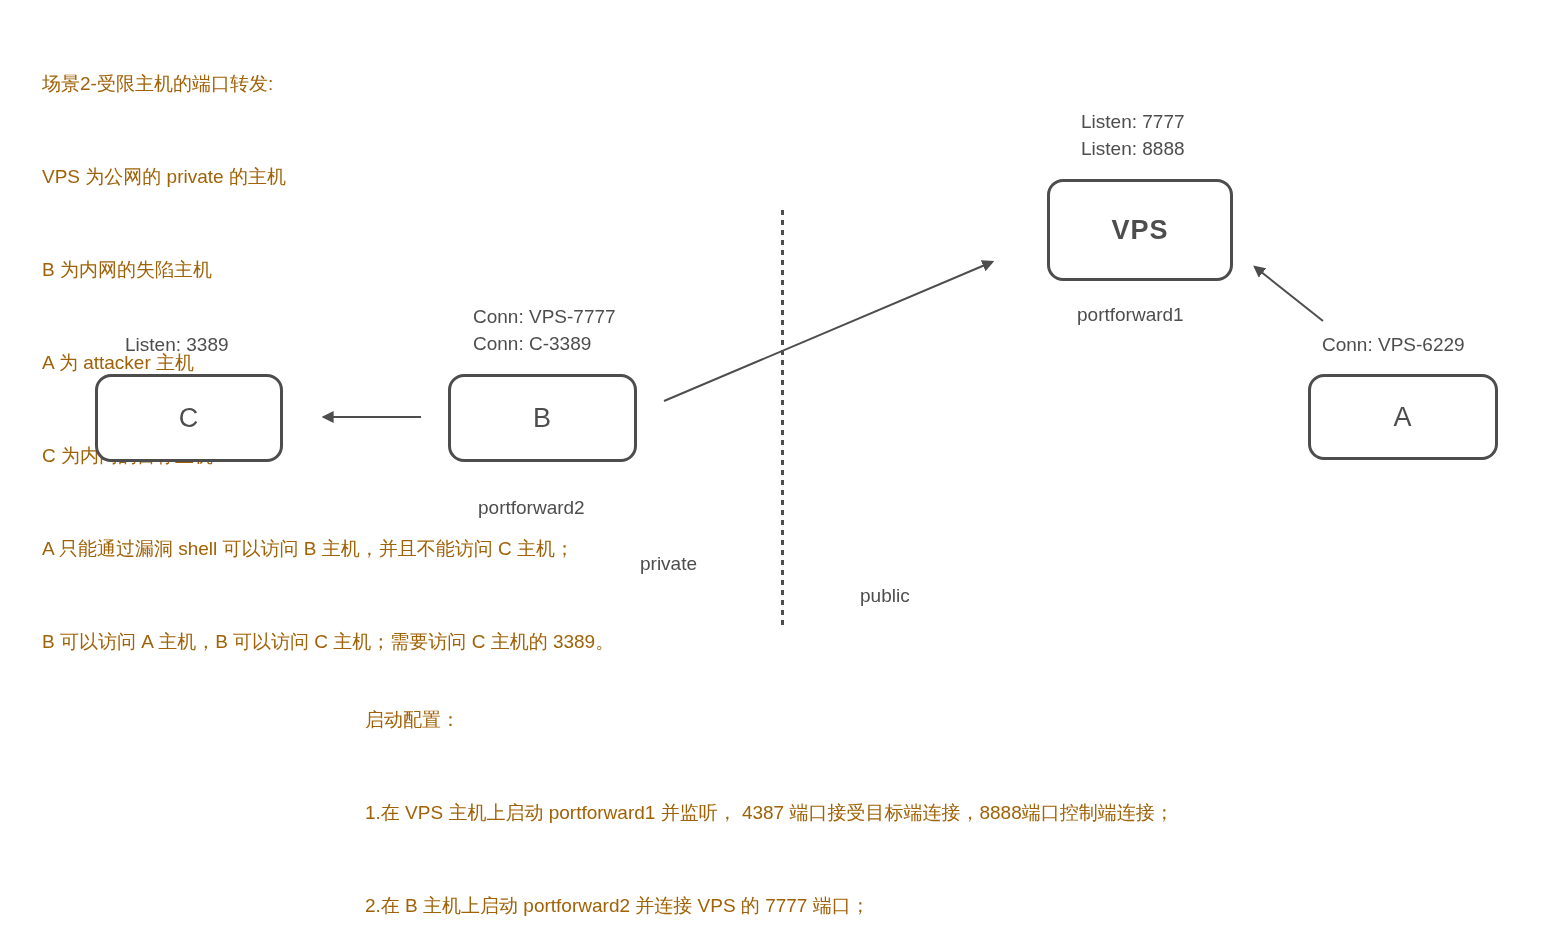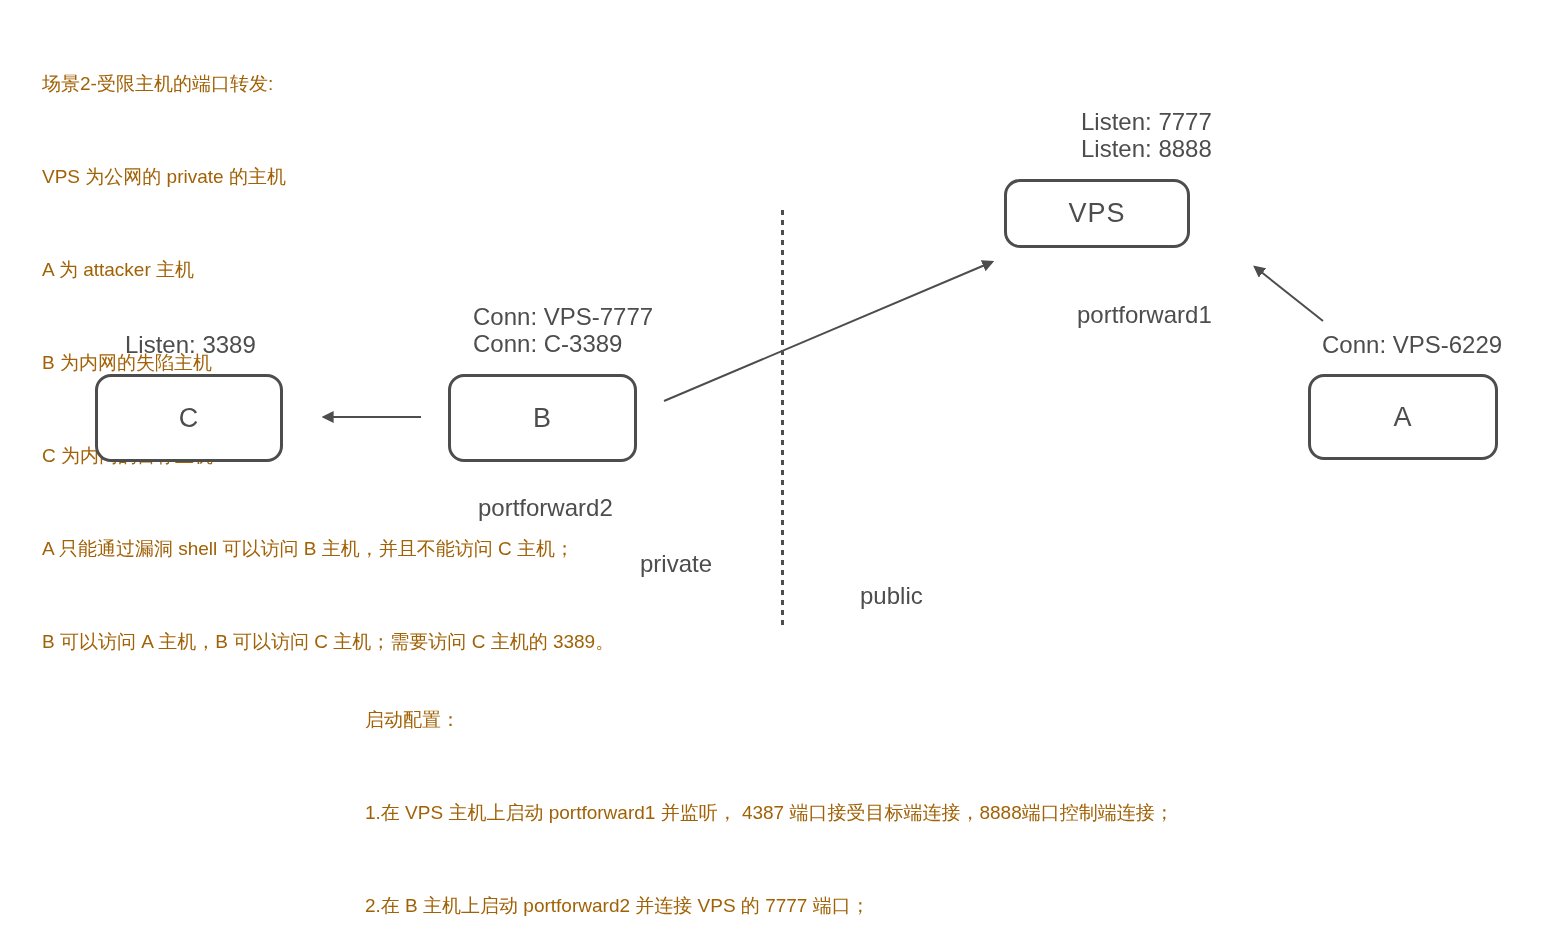--- a/index.html
+++ b/index.html
@@ -33,21 +33,21 @@
     justify-content: center;
     box-sizing: border-box;
   }
   .node span {
     font-size: 27px;
     color: #4d4d4d;
     letter-spacing: 1px;
   }
   .ann {
     position: absolute;
-    font-size: 24px;
+    font-size: 19px;
     line-height: 22px;
     white-space: pre;
     color: #4d4d4d;
   }
   .arrows {
     position: absolute;
     left: 0;
     top: 0;
     pointer-events: none;
   }
@@ -65,22 +65,22 @@
   }
 </style>
 </head>
 <body>
 
 <div class="canvas">
 
   <div class="para" style="left:42px; top:6px;">
     <div>场景2-受限主机的端口转发:</div>
     <div>VPS 为公网的 private 的主机</div>
+    <div>B 为内网的失陷主机</div>
     <div>A 为 attacker 主机</div>
-    <div>B 为内网的失陷主机</div>
     <div>C 为内网的目标主机</div>
     <div>A 只能通过漏洞 shell 可以访问 B 主机，并且不能访问 C 主机；</div>
     <div>B 可以访问 A 主机，B 可以访问 C 主机；需要访问 C 主机的 3389。</div>
   </div>
 
   <svg class="arrows" width="1550" height="926" viewBox="0 0 1550 926">
     <defs>
       <marker id="arrowhead" viewBox="0 0 10 10" refX="8" refY="5" markerWidth="6" markerHeight="6" orient="auto">
         <path d="M0,0 L10,5 L0,10 Z" fill="#4d4d4d"></path>
       </marker>
@@ -93,21 +93,21 @@
   <div class="divider"></div>
 
   <div class="node" style="left:95px; top:374px; width:188px; height:88px;">
     <span>C</span>
   </div>
 
   <div class="node" style="left:448px; top:374px; width:189px; height:88px;">
     <span>B</span>
   </div>
 
-  <div class="node" style="left:1004px; top:179px; width:186px; height:69px;">
+  <div class="node" style="left:1047px; top:179px; width:186px; height:102px;font-weight:bold;">
     <span>VPS</span>
   </div>
 
   <div class="node" style="left:1308px; top:374px; width:190px; height:86px;">
     <span>A</span>
   </div>
 
   <div class="ann" style="left:125px; top:334px;">Listen: 3389</div>
 
   <div class="ann" style="left:473px; top:306px;">Conn: VPS-7777</div>

